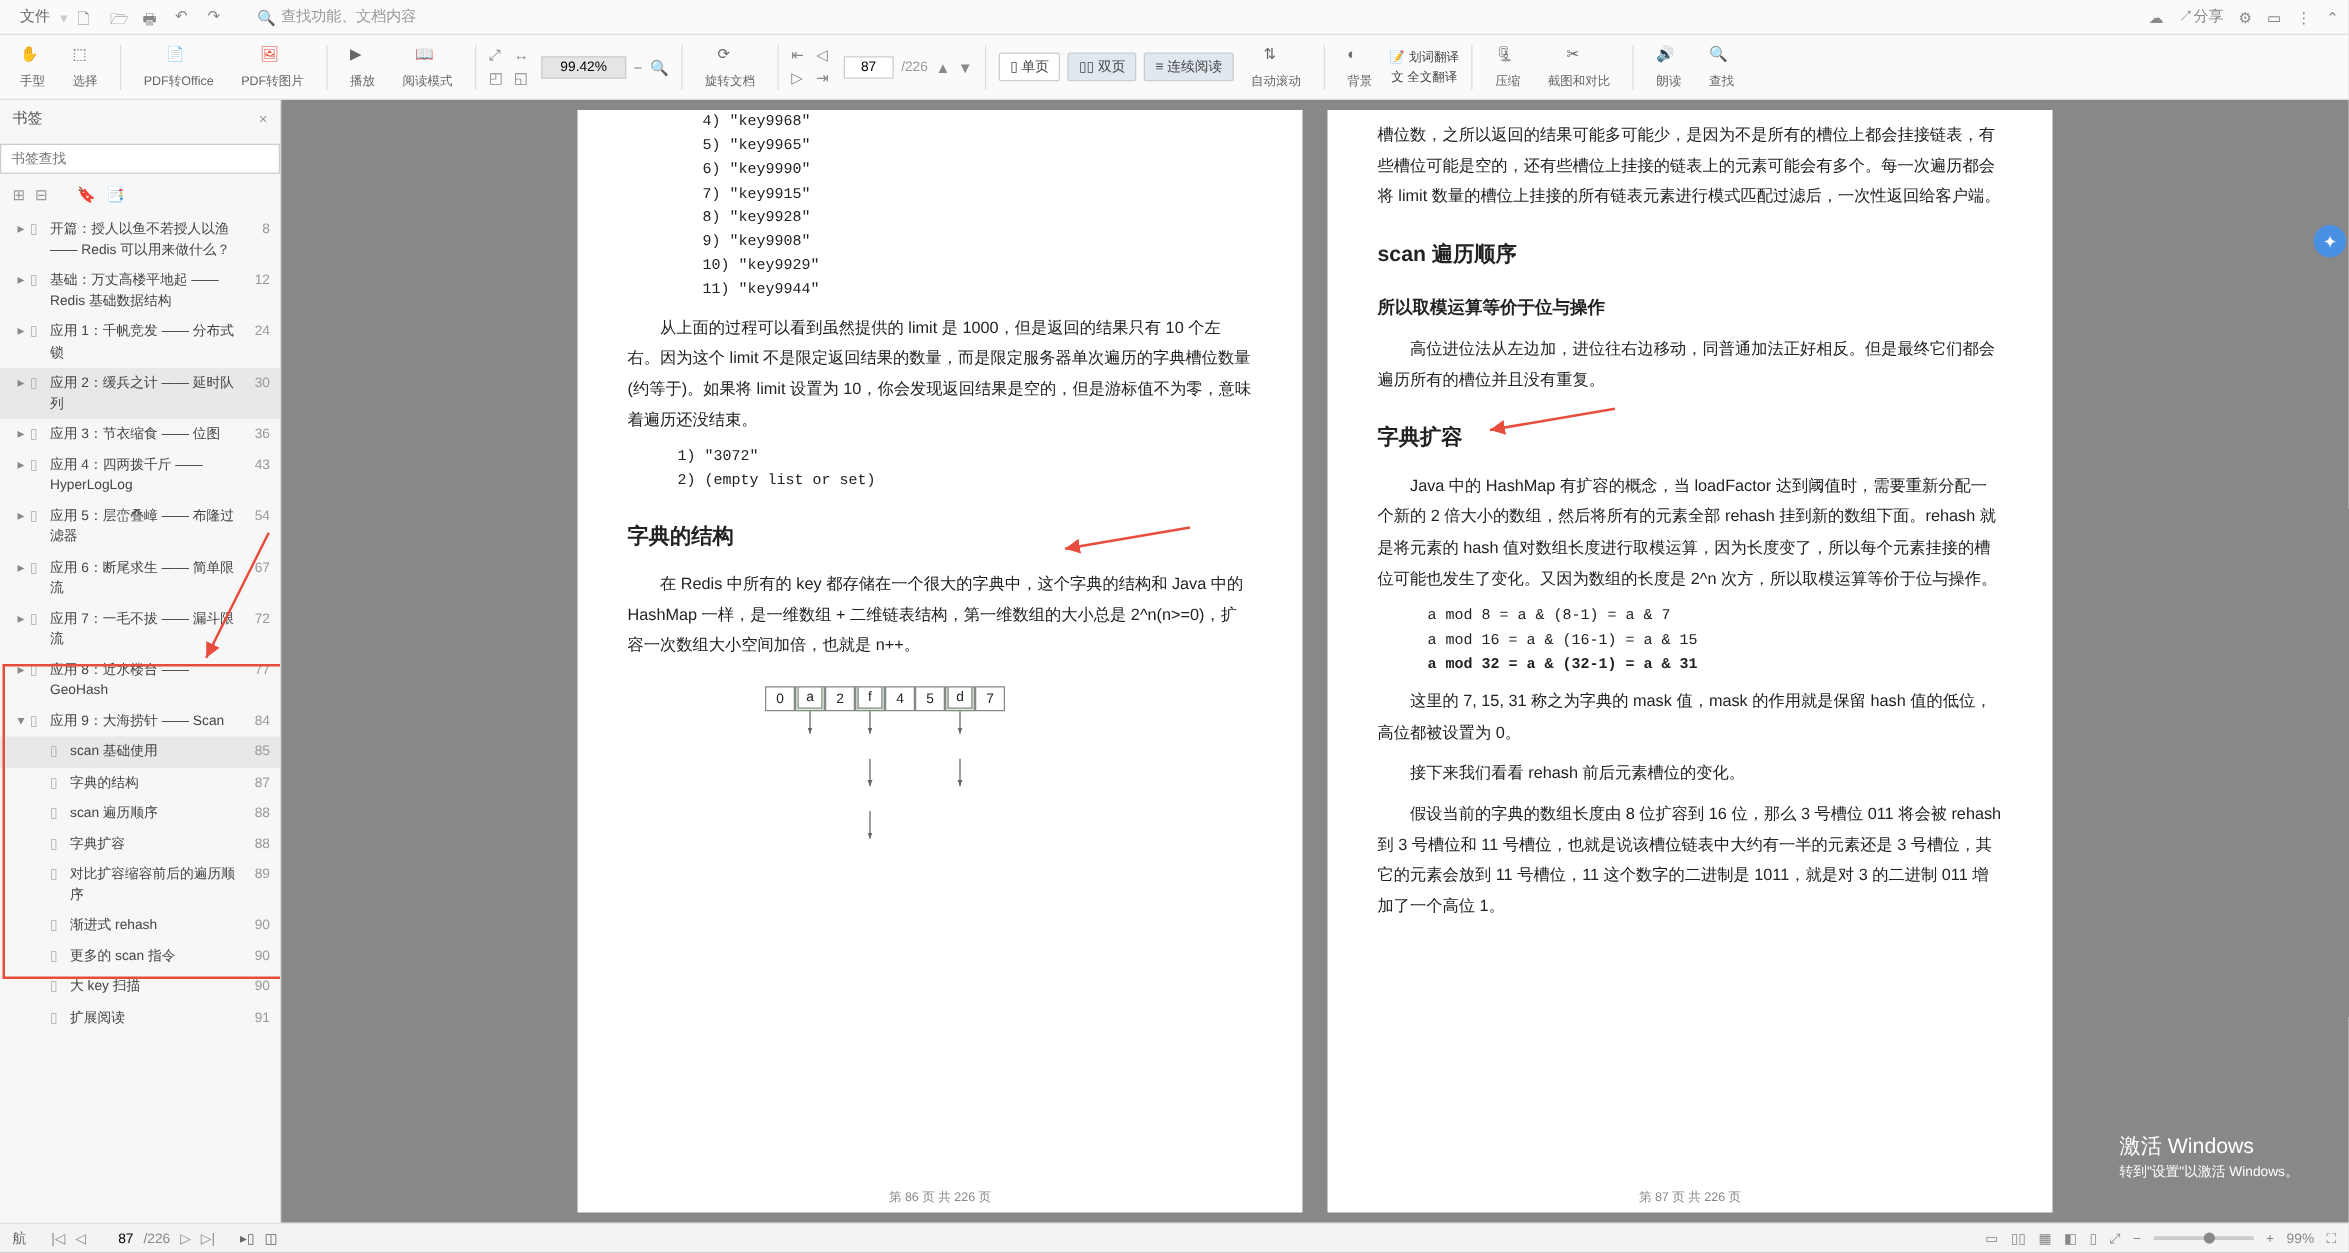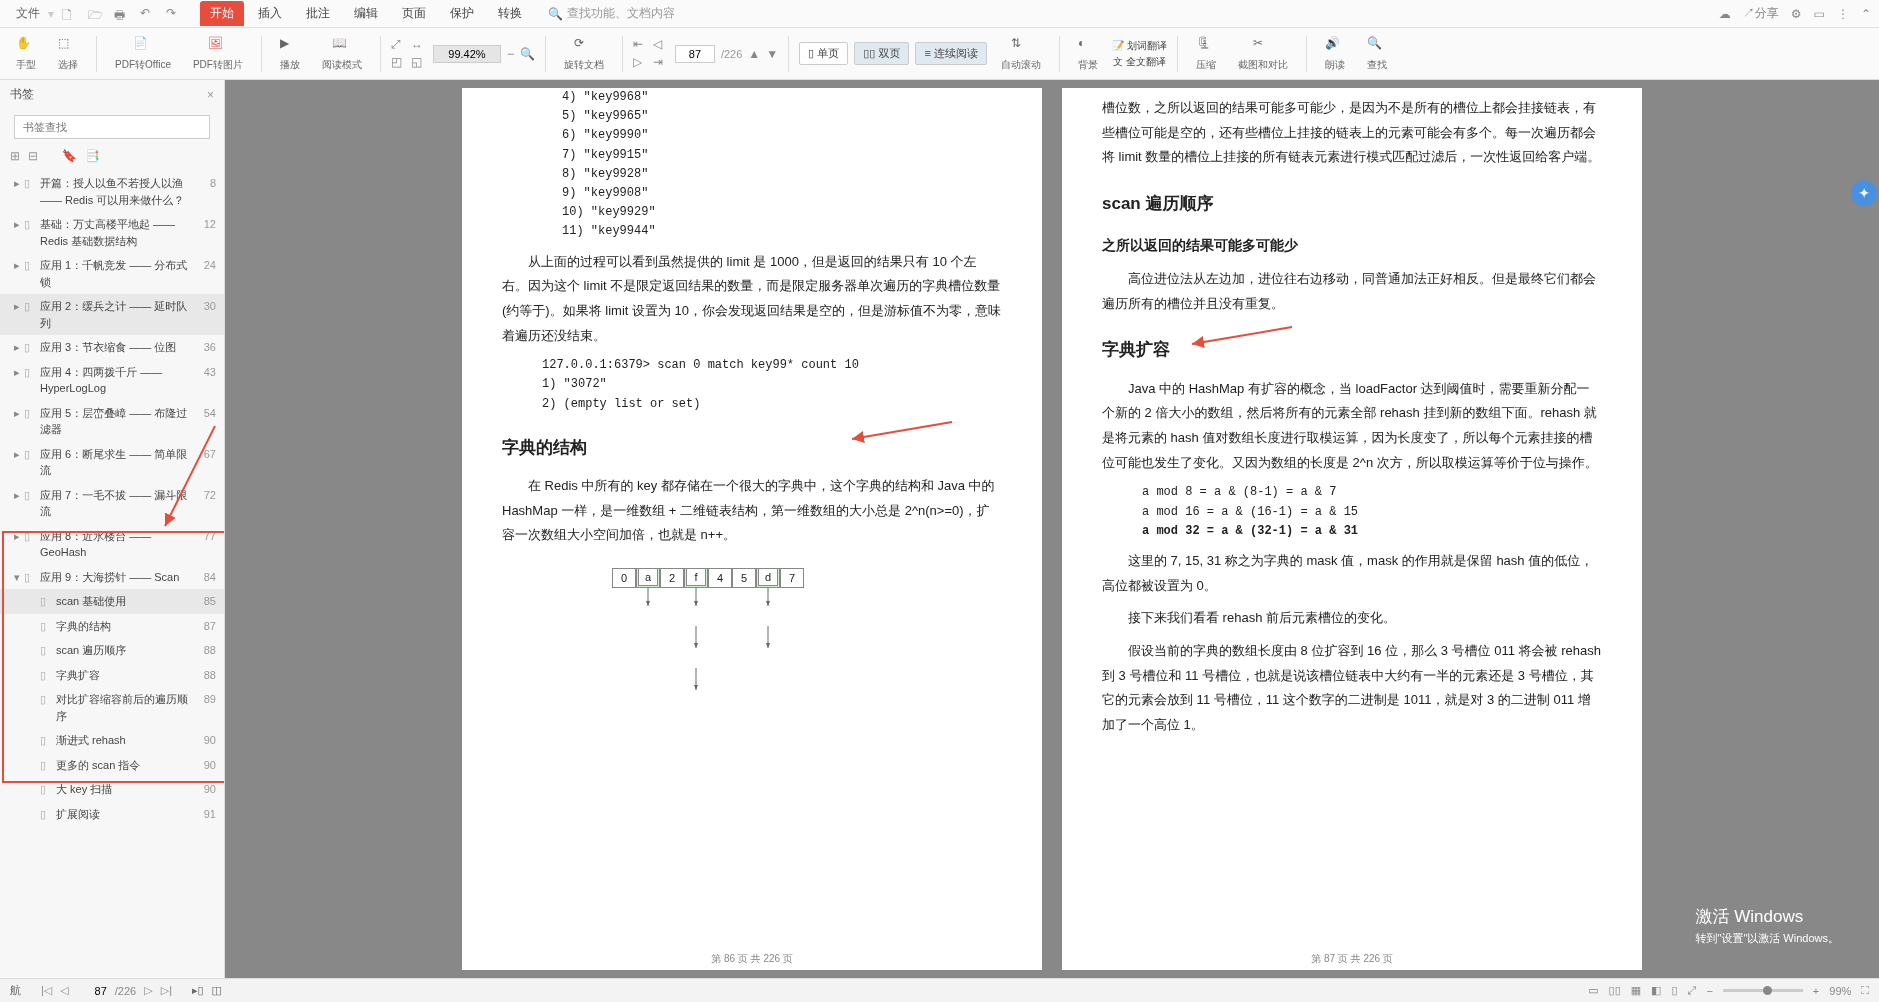--- a/index.html
+++ b/index.html
@@ -32,21 +32,21 @@
 .tb-btn { font-size: 11px; padding: 3px 8px; border: 1px solid #ccc; background: #fff; cursor: pointer; border-radius: 2px; }
 .tb-btn.active { background: #e0e8f0; }
 
 
 .main { display: flex; height: calc(100% - 28px - 52px - 24px); }
 
 
 .sidebar { width: 225px; background: #f7f7f7; border-right: 1px solid #ddd; display: flex; flex-direction: column; }
 .sidebar-header { display: flex; justify-content: space-between; padding: 6px 10px; font-size: 12px; color: #555; align-items: center; }
 .sidebar-header .close { cursor: pointer; color: #999; }
-.sidebar-search { padding: 6px 14px; }
+.sidebar-search { padding: 6px 0; }
 .sidebar-search input { width: 100%; padding: 5px 24px 5px 8px; border: 1px solid #ccc; font-size: 11px; background: #fff; }
 .sidebar-tools { display: flex; gap: 8px; padding: 4px 10px 8px; color: #999; }
 .sidebar-tools span { cursor: pointer; }
 .bookmark-list { flex: 1; overflow-y: auto; font-size: 11px; position: relative; }
 .bm-item { display: flex; align-items: flex-start; padding: 4px 8px 4px 14px; cursor: pointer; line-height: 1.5; }
 .bm-item .arrow { width: 10px; color: #888; flex-shrink: 0; }
 .bm-item .bm-icon { width: 12px; flex-shrink: 0; color: #aaa; }
 .bm-item .bm-text { flex: 1; padding: 0 4px; color: #444; }
 .bm-item .bm-page { color: #999; width: 22px; text-align: right; flex-shrink: 0; }
 .bm-item.selected { background: #e8e8e8; }
@@ -89,29 +89,20 @@
 <div class="menubar">
   <span class="file-btn">文件</span>
   <span style="color:#ccc">▾</span>
   <div class="mini-icons">
     <span>🗋</span>
     <span>🗁</span>
     <span>🖶</span>
     <span>↶</span>
     <span>↷</span>
   </div>
-  <div class="tabs">
-    <span class="tab active">开始</span>
-    <span class="tab">插入</span>
-    <span class="tab">批注</span>
-    <span class="tab">编辑</span>
-    <span class="tab">页面</span>
-    <span class="tab">保护</span>
-    <span class="tab">转换</span>
-  </div>
   <div class="search-box">
     <span>🔍</span>
     <span>查找功能、文档内容</span>
   </div>
   <div class="right-icons">
     <span>☁</span>
     <span>↗<span>分享</span></span>
     <span>⚙</span>
     <span>▭</span>
     <span>⋮</span>
@@ -381,21 +372,20 @@
           <div class="code-line">5) "key9965"</div>
           <div class="code-line">6) "key9990"</div>
           <div class="code-line">7) "key9915"</div>
           <div class="code-line">8) "key9928"</div>
           <div class="code-line">9) "key9908"</div>
           <div class="code-line">10) "key9929"</div>
           <div class="code-line">11) "key9944"</div>
         </div>
       <p>从上面的过程可以看到虽然提供的 limit 是 1000，但是返回的结果只有 10 个左右。因为这个 limit 不是限定返回结果的数量，而是限定服务器单次遍历的字典槽位数量(约等于)。如果将 limit 设置为 10，你会发现返回结果是空的，但是游标值不为零，意味着遍历还没结束。</p>
       <div id="code2-block" style="margin:6px 0">
-          <div class="code-line" style="padding-left: 40px;">127.0.0.1:6379&gt; scan 0 match key99* count 10</div>
           <div class="code-line" style="padding-left: 40px;">1) "3072"</div>
           <div class="code-line" style="padding-left: 40px;">2) (empty list or set)</div>
         </div>
       <h3>字典的结构</h3>
       <svg class="arrow-svg" style="left:380px;top:329px;width:120px;height:30px">
           <defs>
             <marker id="ah2" markerWidth="8" markerHeight="8" refX="6" refY="3" orient="auto">
               <path d="M0,0 L6,3 L0,6 Z" fill="#e74c3c"></path>
             </marker>
           </defs>
@@ -430,21 +420,21 @@
           <line x1="166" y1="58" x2="166" y2="80" stroke="#666" marker-end="url(#a3)"></line>
           <line x1="94" y1="100" x2="94" y2="122" stroke="#666" marker-end="url(#a3)"></line>
         </svg>
       </div>
       <div class="page-footer-text">第 86 页  共 226 页</div>
     </div>
 
     <div class="page">
       <p style="text-indent:0">槽位数，之所以返回的结果可能多可能少，是因为不是所有的槽位上都会挂接链表，有些槽位可能是空的，还有些槽位上挂接的链表上的元素可能会有多个。每一次遍历都会将 limit 数量的槽位上挂接的所有链表元素进行模式匹配过滤后，一次性返回给客户端。</p>
       <h3>scan 遍历顺序</h3>
-      <h4>之所以返回的结果可能多可能少</h4>
+      <h4>所以取模运算等价于位与操作</h4>
       <p>高位进位法从左边加，进位往右边移动，同普通加法正好相反。但是最终它们都会遍历所有的槽位并且没有重复。</p>
       <h3 style="position:relative"><span>字典扩容</span>
         <svg class="arrow-svg" style="left:80px;top:-12px;width:120px;height:30px">
             <defs>
               <marker id="ah4" markerWidth="8" markerHeight="8" refX="6" refY="3" orient="auto">
                 <path d="M0,0 L6,3 L0,6 Z" fill="#e74c3c"></path>
               </marker>
             </defs>
             <line x1="110" y1="5" x2="10" y2="22" stroke="#e74c3c" stroke-width="2" marker-end="url(#ah4)"></line>
           </svg>

